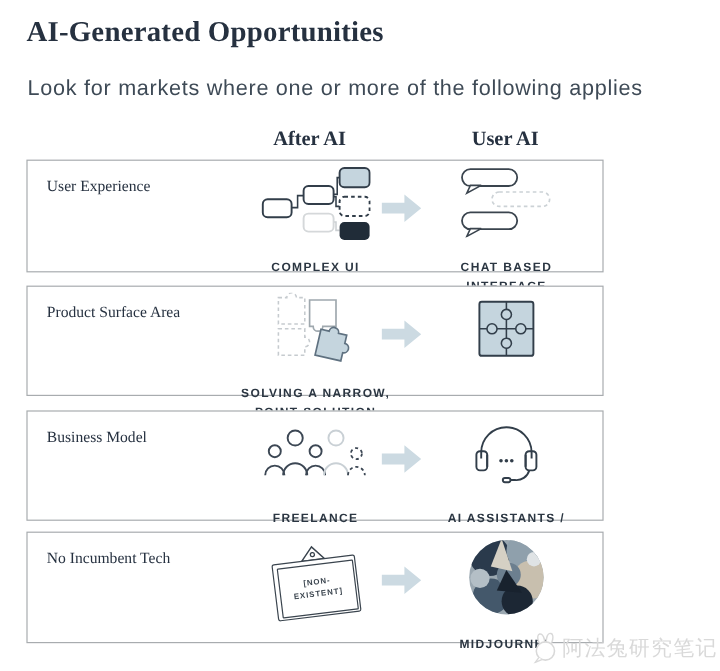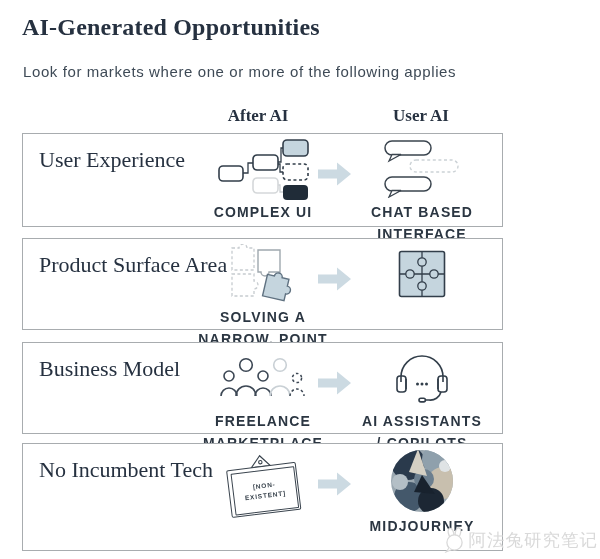--- a/index.html
+++ b/index.html
@@ -7,50 +7,50 @@
     position:relative;width:600px;height:559px;background:#ffffff;overflow:hidden;
     font-family:"Liberation Sans",sans-serif;
   }
   .title{
     position:absolute;left:22px;top:14px;margin:0;
     font-family:"Liberation Serif",serif;font-weight:700;font-size:24px;
     color:#263140;letter-spacing:.2px;
   }
   .subtitle{
     position:absolute;left:23px;top:63px;
-    font-size:15px;color:#3e4a56;letter-spacing:.6px;
+    font-size:18px;color:#3e4a56;letter-spacing:.6px;
   }
   .col-head{
     position:absolute;top:106px;transform:translateX(-50%);
     font-family:"Liberation Serif",serif;font-size:17px;font-weight:600;color:#263140;
   }
   .col-head.before{left:258px;}
   .col-head.after{left:421px;}
   .row{
     position:absolute;left:22px;width:481px;
     border:1px solid #a8acaf;background:#fff;box-sizing:border-box;
   }
   .row1{top:133px;height:94px;}
   .row2{top:238px;height:92px;padding-left:39px;}
   .row3{top:342px;height:92px;}
-  .row4{top:443px;height:108px;}
+  .row4{top:443px;height:93px;}
   .cat{
     position:absolute;left:16px;top:13px;
-    font-family:"Liberation Serif",serif;font-size:22px;color:#263140;
+    font-family:"Liberation Serif",serif;font-size:13px;color:#263140;
   }
   .cell{
     position:absolute;top:5px;transform:translateX(-50%);
     display:flex;flex-direction:column;align-items:center;
   }
   .cell.before{left:240px;}
   .cell.after{left:399px;}
   .iconbox{height:60px;display:flex;align-items:center;justify-content:center;}
   .lbl{
-    margin-top:3px;width:122px;text-align:center;
-    font-size:14px;font-weight:700;letter-spacing:1.15px;line-height:1.55;color:#2b3642;
+    margin-top:17px;width:122px;text-align:center;
+    font-size:10px;font-weight:700;letter-spacing:1.15px;line-height:1.55;color:#2b3642;
   }
   .lbl.wide{width:152px;}
   .arrowbox{position:absolute;left:312px;top:42px;transform:translate(-50%,-50%);}
   
   .frame-wrap{transform:rotate(-7deg);display:flex;flex-direction:column;align-items:center;}
   .frame-outer{
     width:62px;height:40px;border:1.5px solid #3a444e;border-radius:2px;
     padding:3px;box-sizing:content-box;background:#fff;margin-top:-2px;
   }
   .frame-inner{

